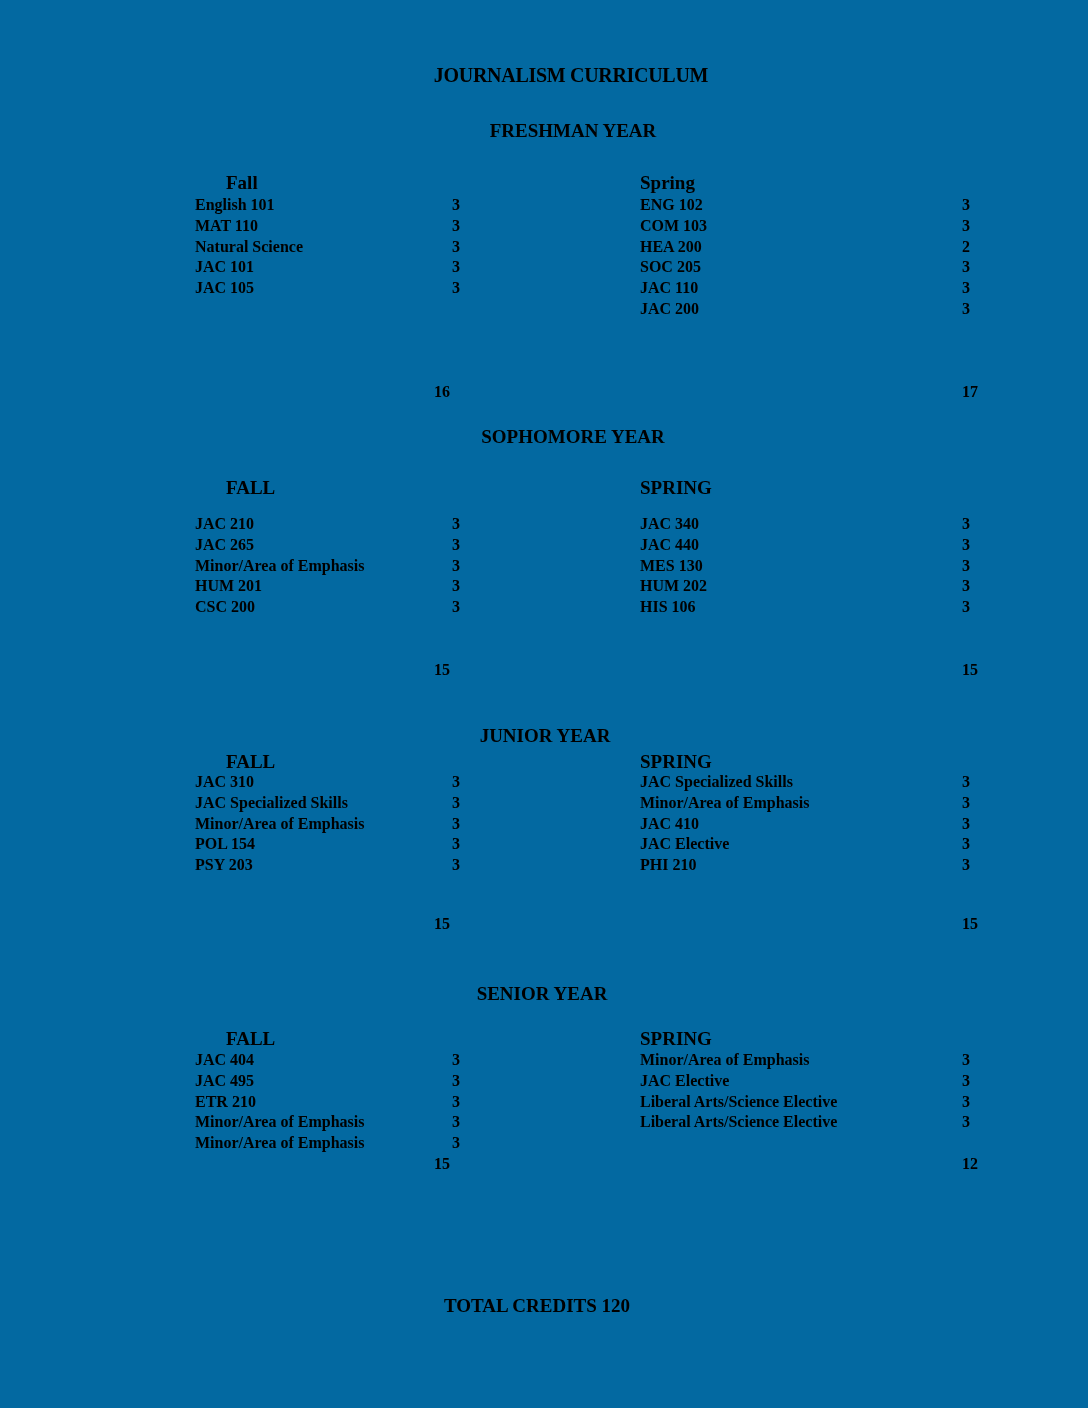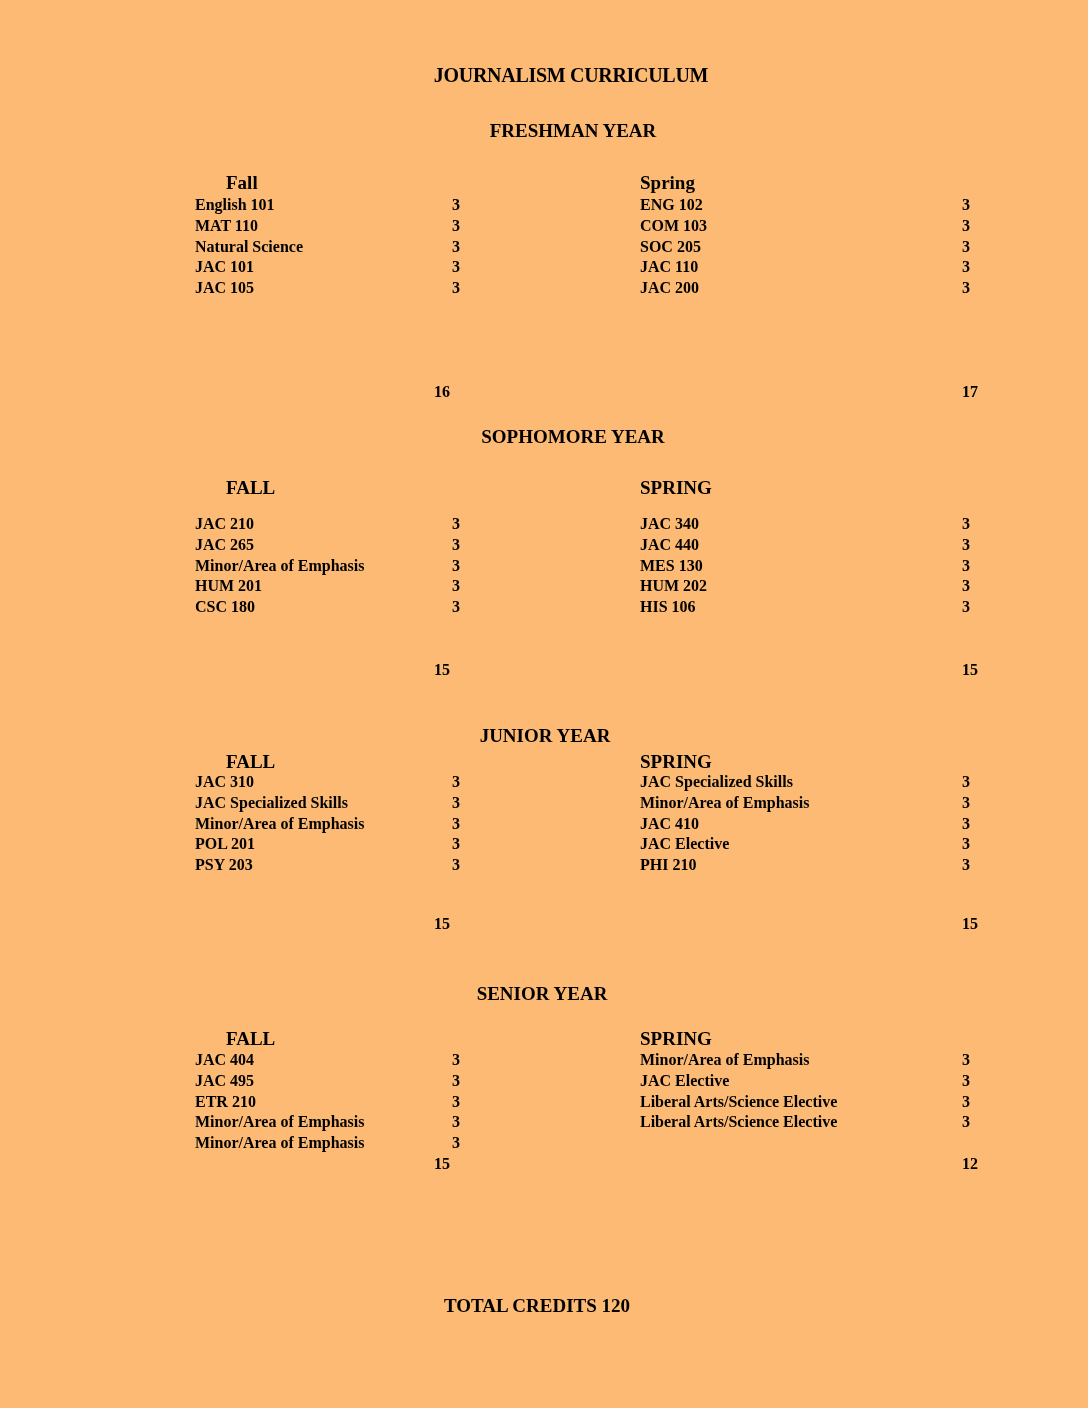--- a/index.html
+++ b/index.html
@@ -4,21 +4,21 @@
 <style>
   html, body {
     margin: 0;
     padding: 0;
     background: #ffffff;
   }
   .page {
     position: relative;
     width: 1088px;
     height: 1408px;
-    background: #fdba74;
+    background: #0369a1;
     font-family: "Liberation Serif", "DejaVu Serif", serif;
     font-weight: bold;
     color: #000000;
     overflow: hidden;
   }
   .doc-title {
     position: absolute;
     top: 64px;
     left: 27px;
     width: 1088px;
@@ -106,59 +106,60 @@
     <div class="list fall-list">
         <div class="row"><span class="c-name">English 101</span><span class="c-cred">3</span></div>
         <div class="row"><span class="c-name">MAT 110</span><span class="c-cred">3</span></div>
         <div class="row"><span class="c-name">Natural Science</span><span class="c-cred">3</span></div>
         <div class="row"><span class="c-name">JAC 101</span><span class="c-cred">3</span></div>
         <div class="row"><span class="c-name">JAC 105</span><span class="c-cred">3</span></div>
       </div>
     <div class="list spring-list">
         <div class="row"><span class="c-name">ENG 102</span><span class="c-cred">3</span></div>
         <div class="row"><span class="c-name">COM 103</span><span class="c-cred">3</span></div>
+        <div class="row"><span class="c-name">HEA 200</span><span class="c-cred">2</span></div>
         <div class="row"><span class="c-name">SOC 205</span><span class="c-cred">3</span></div>
         <div class="row"><span class="c-name">JAC 110</span><span class="c-cred">3</span></div>
         <div class="row"><span class="c-name">JAC 200</span><span class="c-cred">3</span></div>
       </div>
     <div class="total fall-total">16</div>
     <div class="total spring-total">17</div>
   </section>
 
   <section class="year y1">
     <h2 class="yhead">SOPHOMORE YEAR</h2>
     <div class="colhead fall-h">FALL</div>
     <div class="colhead spring-h">SPRING</div>
     <div class="list fall-list">
         <div class="row"><span class="c-name">JAC 210</span><span class="c-cred">3</span></div>
         <div class="row"><span class="c-name">JAC 265</span><span class="c-cred">3</span></div>
         <div class="row"><span class="c-name">Minor/Area of Emphasis</span><span class="c-cred">3</span></div>
         <div class="row"><span class="c-name">HUM 201</span><span class="c-cred">3</span></div>
-        <div class="row"><span class="c-name">CSC 180</span><span class="c-cred">3</span></div>
+        <div class="row"><span class="c-name">CSC 200</span><span class="c-cred">3</span></div>
       </div>
     <div class="list spring-list">
         <div class="row"><span class="c-name">JAC 340</span><span class="c-cred">3</span></div>
         <div class="row"><span class="c-name">JAC 440</span><span class="c-cred">3</span></div>
         <div class="row"><span class="c-name">MES 130</span><span class="c-cred">3</span></div>
         <div class="row"><span class="c-name">HUM 202</span><span class="c-cred">3</span></div>
         <div class="row"><span class="c-name">HIS 106</span><span class="c-cred">3</span></div>
       </div>
     <div class="total fall-total">15</div>
     <div class="total spring-total">15</div>
   </section>
 
   <section class="year y2">
     <h2 class="yhead">JUNIOR YEAR</h2>
     <div class="colhead fall-h">FALL</div>
     <div class="colhead spring-h">SPRING</div>
     <div class="list fall-list">
         <div class="row"><span class="c-name">JAC 310</span><span class="c-cred">3</span></div>
         <div class="row"><span class="c-name">JAC Specialized Skills</span><span class="c-cred">3</span></div>
         <div class="row"><span class="c-name">Minor/Area of Emphasis</span><span class="c-cred">3</span></div>
-        <div class="row"><span class="c-name">POL 201</span><span class="c-cred">3</span></div>
+        <div class="row"><span class="c-name">POL 154</span><span class="c-cred">3</span></div>
         <div class="row"><span class="c-name">PSY 203</span><span class="c-cred">3</span></div>
       </div>
     <div class="list spring-list">
         <div class="row"><span class="c-name">JAC Specialized Skills</span><span class="c-cred">3</span></div>
         <div class="row"><span class="c-name">Minor/Area of Emphasis</span><span class="c-cred">3</span></div>
         <div class="row"><span class="c-name">JAC 410</span><span class="c-cred">3</span></div>
         <div class="row"><span class="c-name">JAC Elective</span><span class="c-cred">3</span></div>
         <div class="row"><span class="c-name">PHI 210</span><span class="c-cred">3</span></div>
       </div>
     <div class="total fall-total">15</div>

